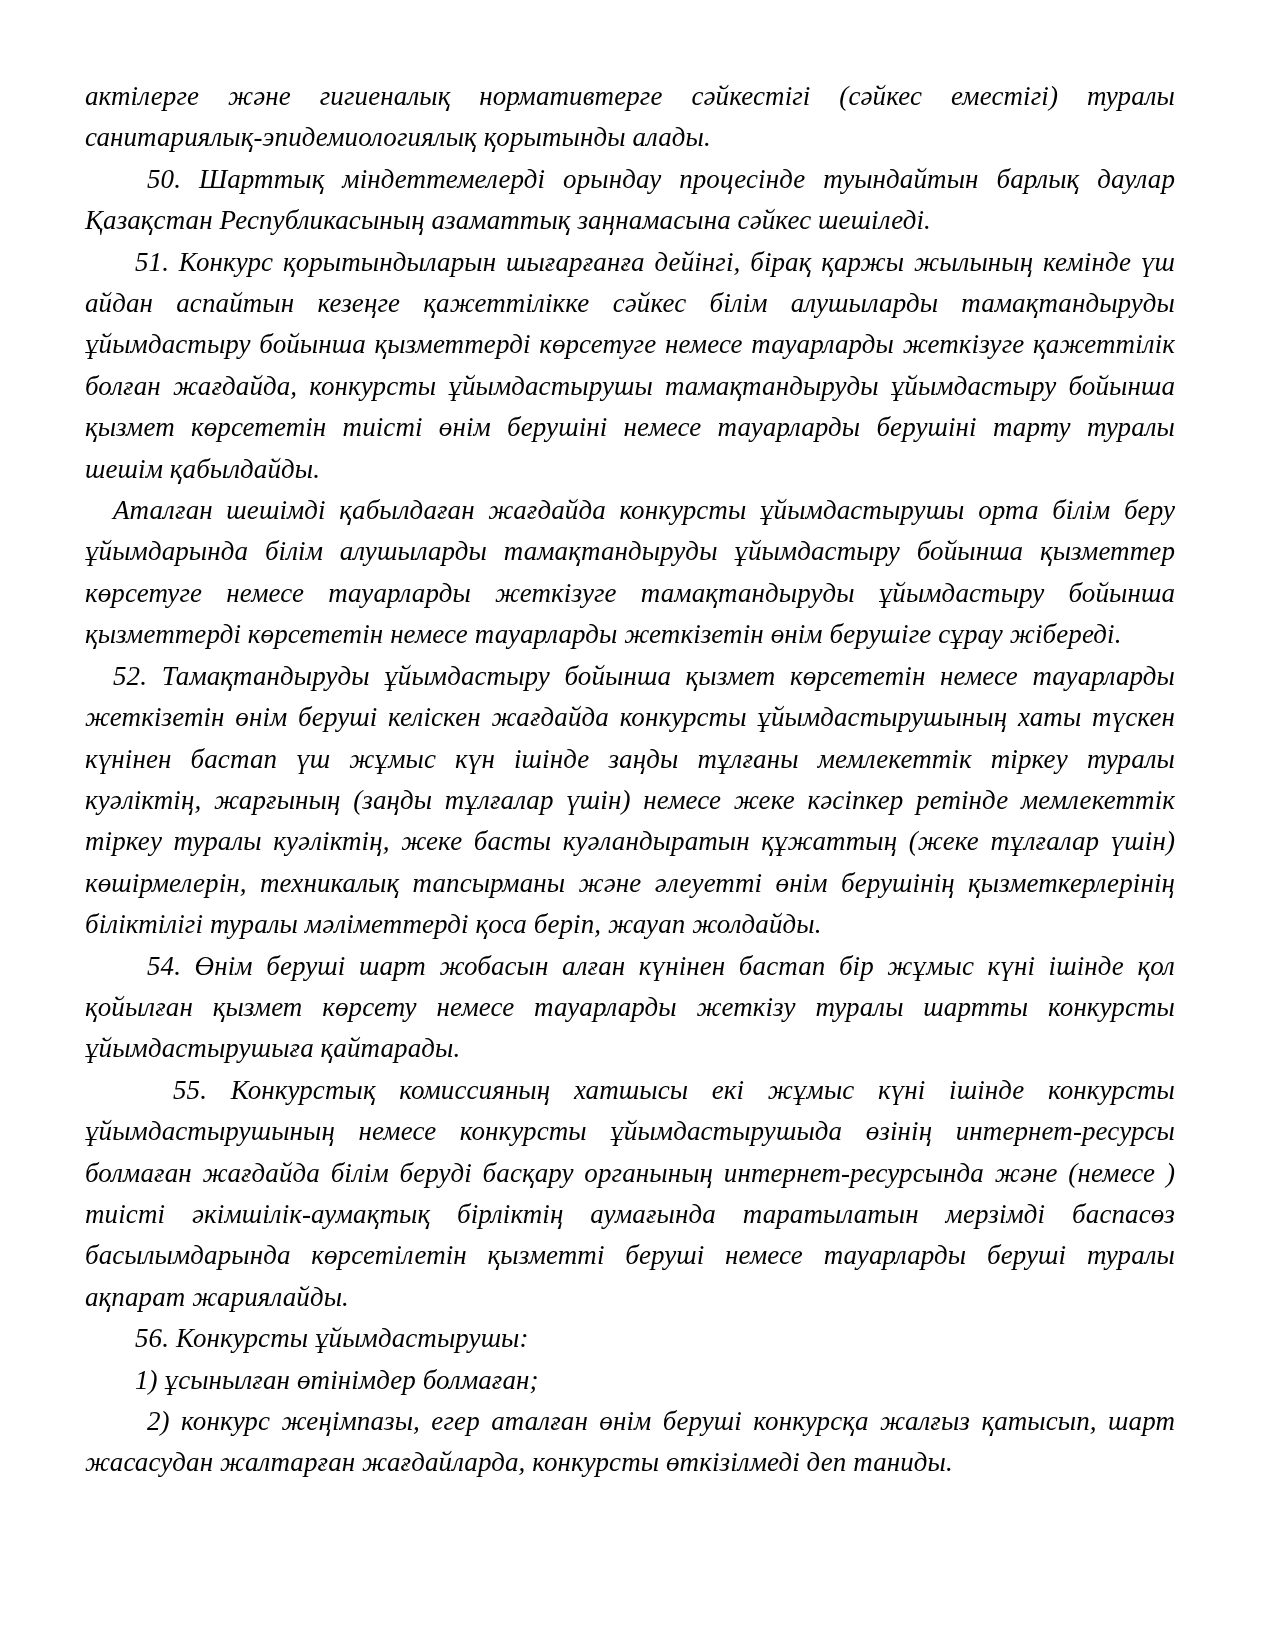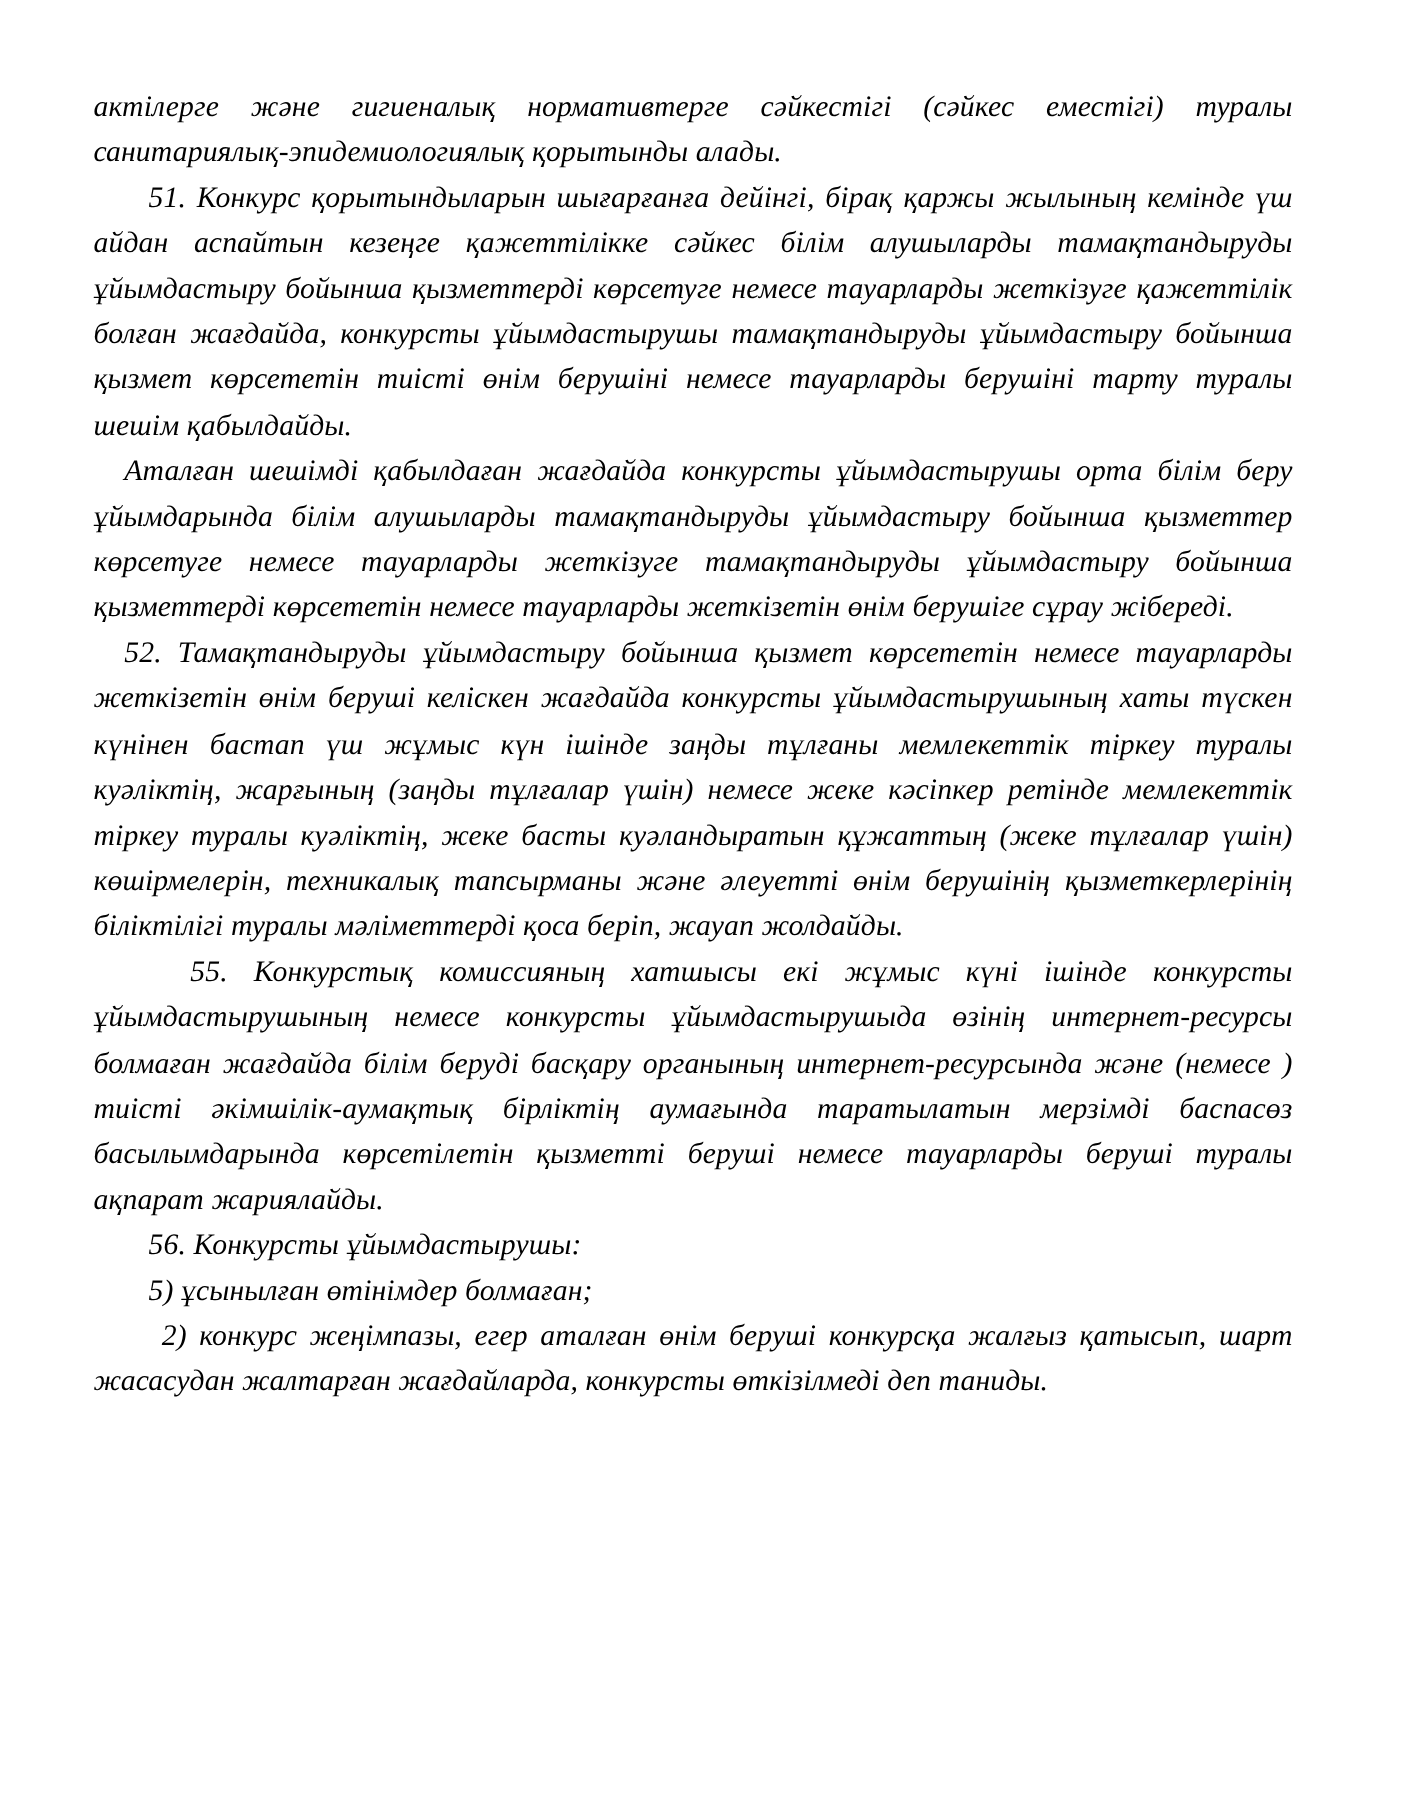--- a/index.html
+++ b/index.html
@@ -41,21 +41,23 @@
   .ind-md { text-indent: 50px; }
   .ind-lg { text-indent: 62px; }
   .ind-xl { text-indent: 88px; }
 </style>
 </head>
 <body>
 
 <div class="page">
   <div class="doc-body">
     <p class="ind-0">актілерге және гигиеналық нормативтерге сәйкестігі (сәйкес еместігі) туралы санитариялық-эпидемиологиялық қорытынды алады.</p>
+    <p class="ind-lg">50. Шарттық міндеттемелерді орындау процесінде туындайтын барлық даулар Қазақстан Республикасының азаматтық заңнамасына сәйкес шешіледі.</p>
     <p class="ind-md">51. Конкурс қорытындыларын шығарғанға дейінгі, бірақ қаржы жылының кемінде үш айдан аспайтын кезеңге қажеттілікке сәйкес білім алушыларды тамақтандыруды ұйымдастыру бойынша қызметтерді көрсетуге немесе тауарларды жеткізуге қажеттілік болған жағдайда, конкурсты ұйымдастырушы тамақтандыруды ұйымдастыру бойынша қызмет көрсететін тиісті өнім берушіні немесе тауарларды берушіні тарту туралы шешім қабылдайды.</p>
     <p class="ind-sm">Аталған шешімді қабылдаған жағдайда конкурсты ұйымдастырушы орта білім беру ұйымдарында білім алушыларды тамақтандыруды ұйымдастыру бойынша қызметтер көрсетуге немесе тауарларды жеткізуге тамақтандыруды ұйымдастыру бойынша қызметтерді көрсететін немесе тауарларды жеткізетін өнім берушіге сұрау жібереді.</p>
     <p class="ind-sm">52. Тамақтандыруды ұйымдастыру бойынша қызмет көрсететін немесе тауарларды жеткізетін өнім беруші келіскен жағдайда конкурсты ұйымдастырушының хаты түскен күнінен бастап үш жұмыс күн ішінде заңды тұлғаны мемлекеттік тіркеу туралы куәліктің, жарғының (заңды тұлғалар үшін) немесе жеке кәсіпкер ретінде мемлекеттік тіркеу туралы куәліктің, жеке басты куәландыратын құжаттың (жеке тұлғалар үшін) көшірмелерін, техникалық тапсырманы және әлеуетті өнім берушінің қызметкерлерінің біліктілігі туралы мәліметтерді қоса беріп, жауап жолдайды.</p>
+    <p class="ind-lg">54. Өнім беруші шарт жобасын алған күнінен бастап бір жұмыс күні ішінде қол қойылған қызмет көрсету немесе тауарларды жеткізу туралы шартты конкурсты ұйымдастырушыға қайтарады.</p>
     <p class="ind-xl">55. Конкурстық комиссияның хатшысы екі жұмыс күні ішінде конкурсты ұйымдастырушының немесе конкурсты ұйымдастырушыда өзінің интернет-ресурсы болмаған жағдайда білім беруді басқару органының интернет-ресурсында және (немесе ) тиісті әкімшілік-аумақтық бірліктің аумағында таратылатын мерзімді баспасөз басылымдарында көрсетілетін қызметті беруші немесе тауарларды беруші туралы ақпарат жариялайды.</p>
     <p class="ind-md">56. Конкурсты ұйымдастырушы:</p>
-    <p class="ind-md">5) ұсынылған өтінімдер болмаған;</p>
+    <p class="ind-md">1) ұсынылған өтінімдер болмаған;</p>
     <p class="ind-lg">2) конкурс жеңімпазы, егер аталған өнім беруші конкурсқа жалғыз қатысып, шарт жасасудан жалтарған жағдайларда, конкурсты өткізілмеді деп таниды.</p>
   </div>
 </div>
 
 </body></html>

